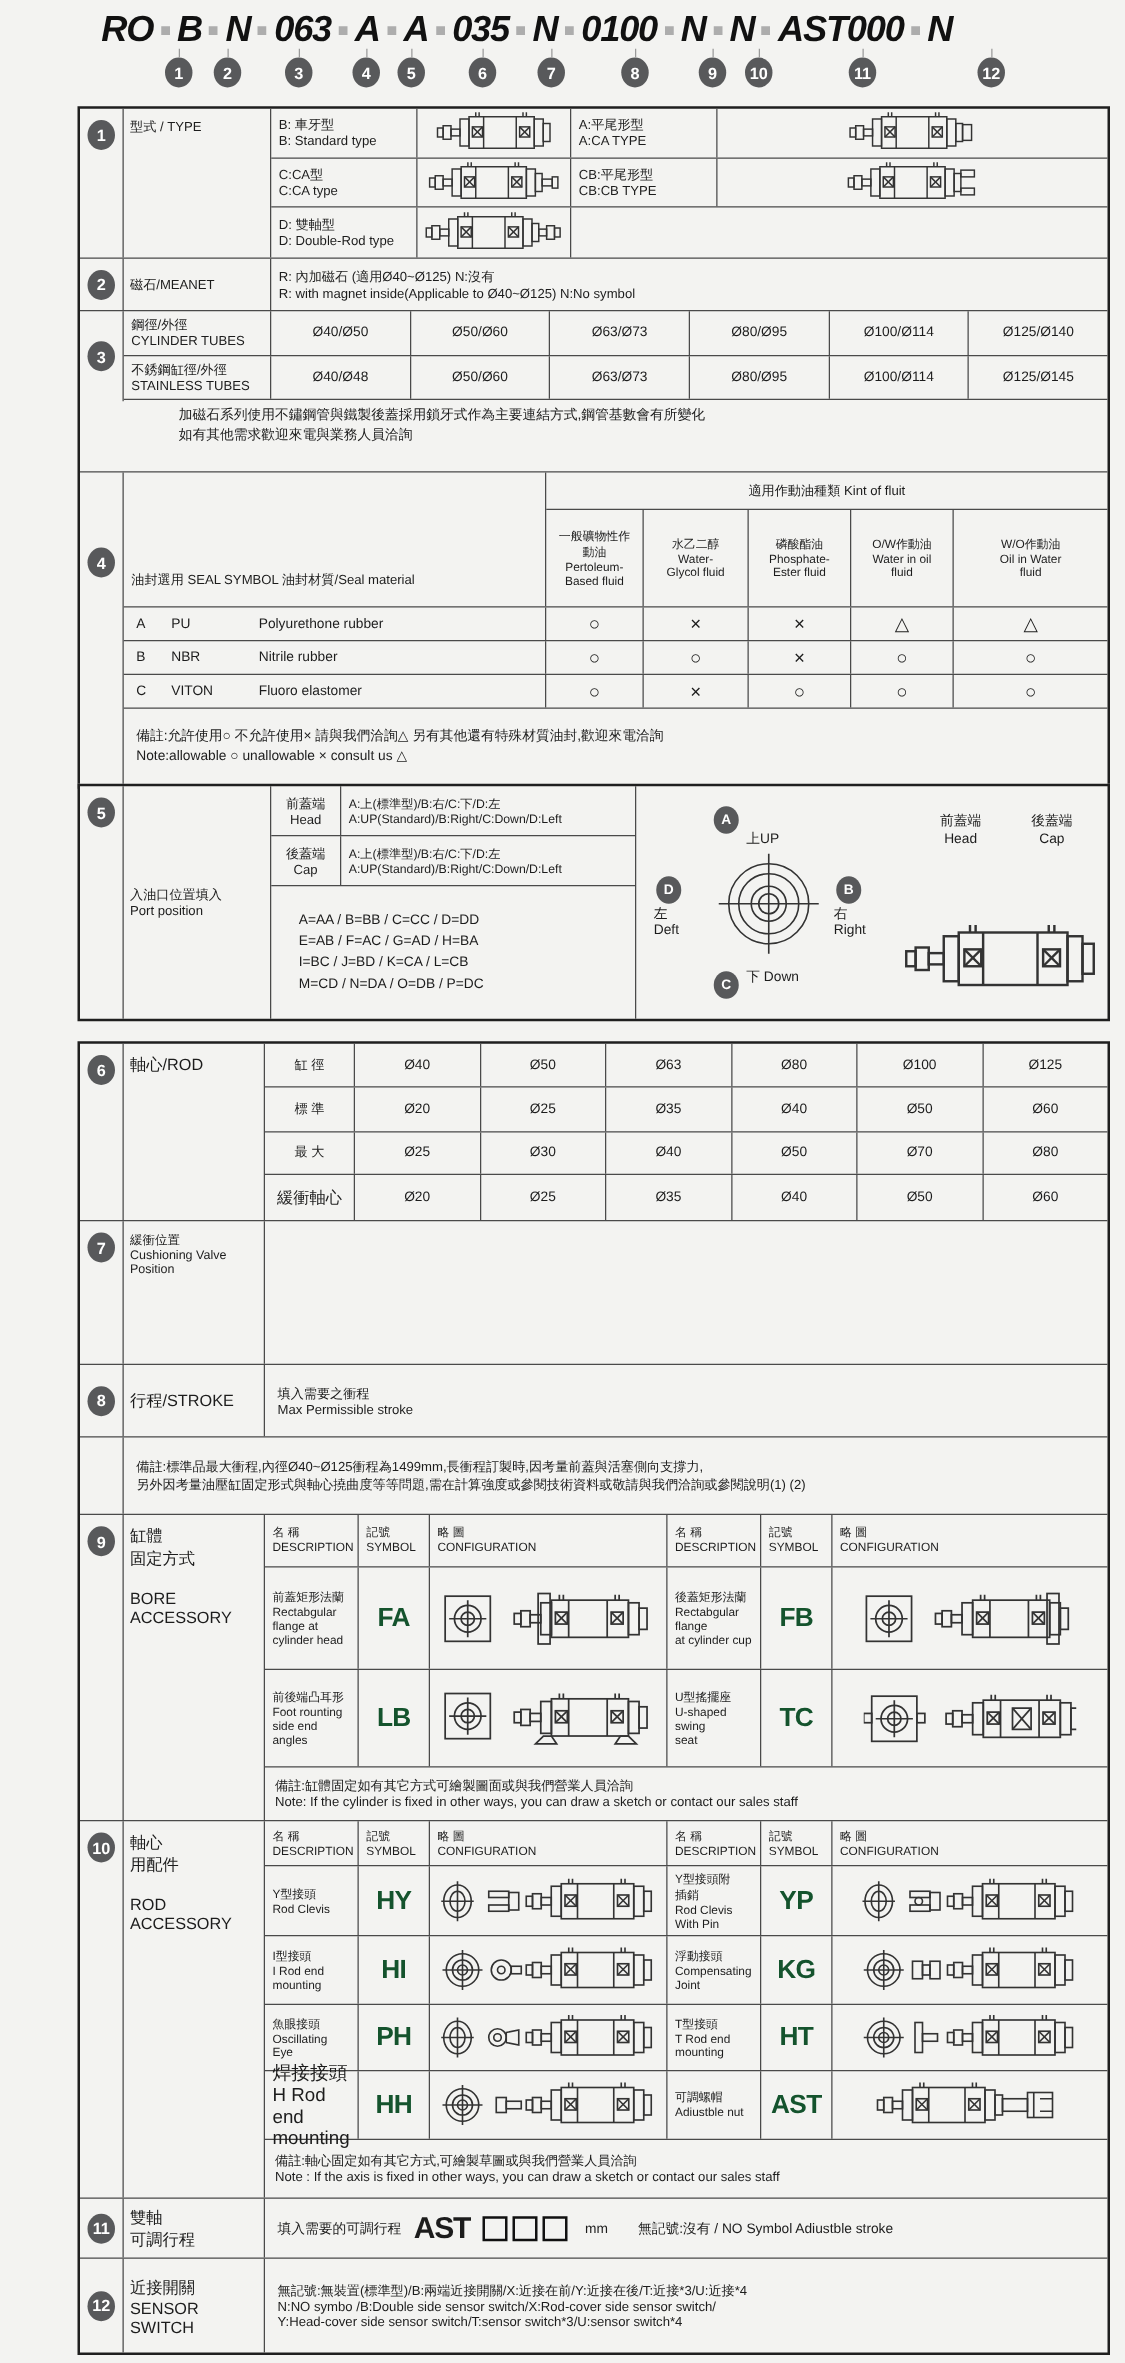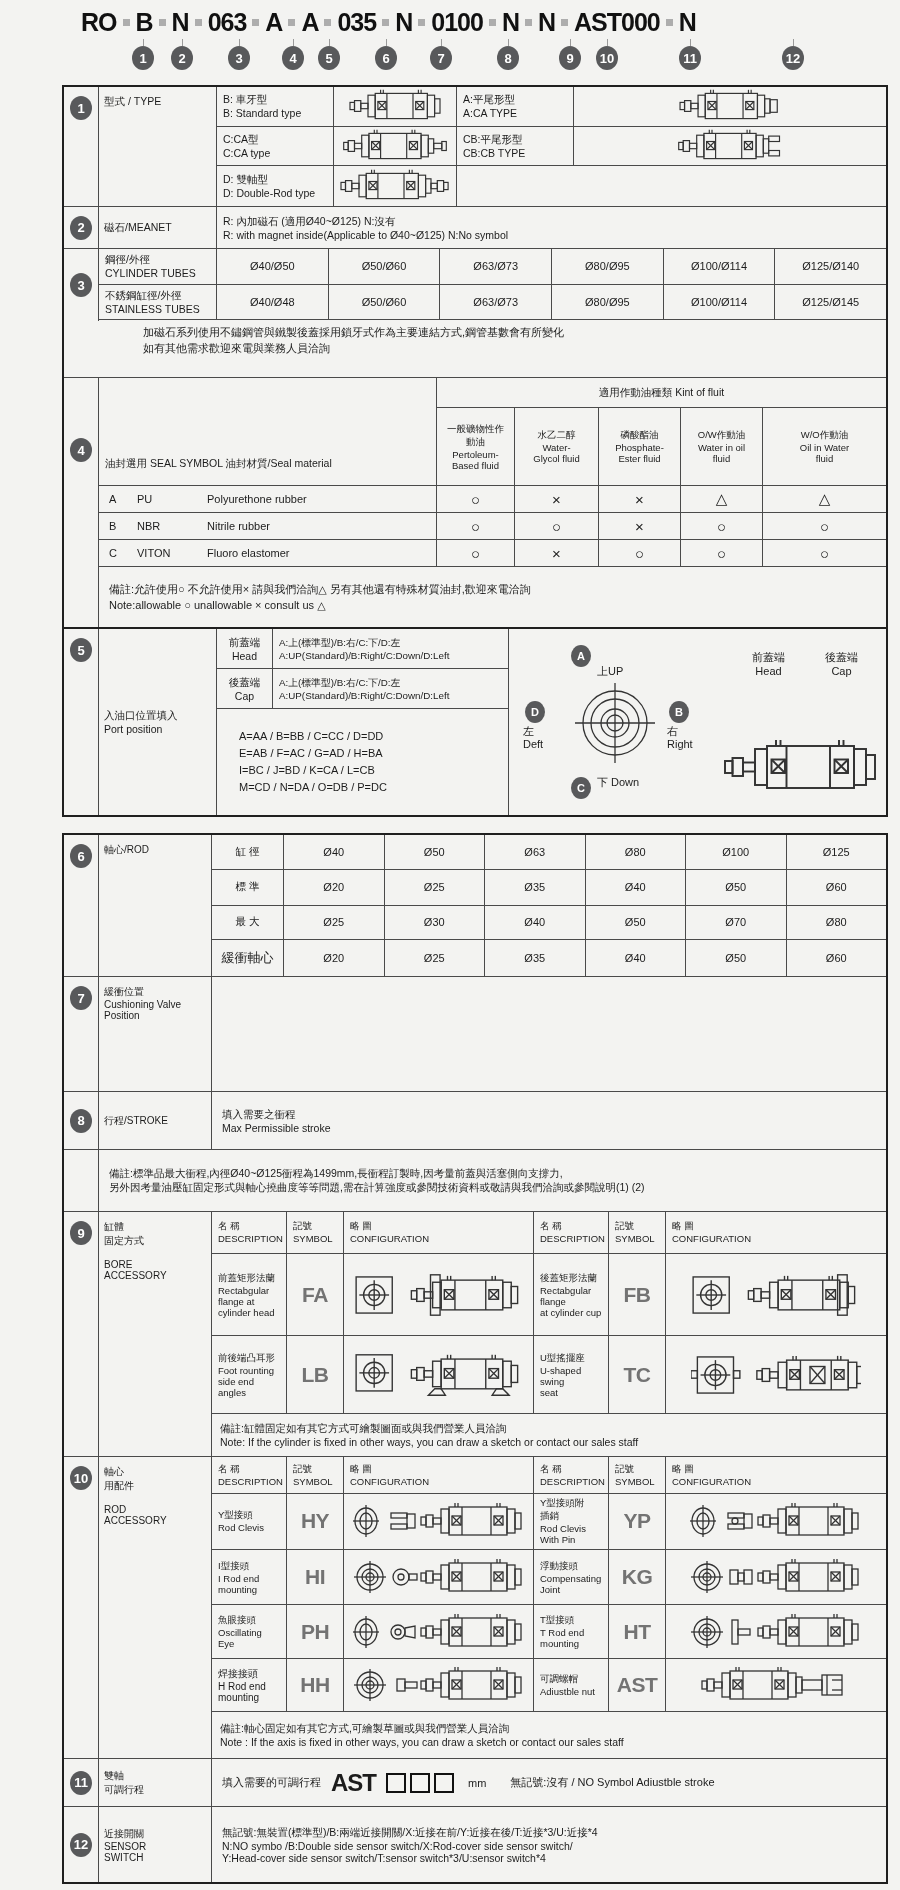--- a/index.html
+++ b/index.html
@@ -1,52 +1,52 @@
 <!DOCTYPE html>
 <html><head>
 <meta charset="utf-8">
 <style>
   * { box-sizing: border-box; margin: 0; padding: 0; }
   html,body { width: 900px; background:#f3f3f1; }
   body { height: 1890px; position: relative; font-family:"Liberation Sans","DejaVu Sans",sans-serif; color:#1c1c1c; }
 
   
   .code-row { position:absolute; top:8px; left:81px; display:flex; align-items:center; }
-  .seg { font-size:25px; font-weight:bold; letter-spacing:-1px; color:#111; }
+  .seg { font-size:29px; font-weight:bold; letter-spacing:-1px; color:#111;font-style:italic; }
   .sep { width:7px; height:7px; background:#adadad; margin:0 6px; }
   .cnum { position:absolute; top:46px; width:22px; height:24px; border-radius:50%;
           background:#58595b; color:#fff; font-size:13px; font-weight:bold;
           display:flex; align-items:center; justify-content:center; }
   .cnum::before { content:""; position:absolute; top:-7px; left:50%; width:1px; height:7px; background:#9a9a9a; }
 
   
   .blk { position:absolute; left:62px; width:826px; border:2px solid #1f1f1f; background:#f3f3f1; }
   .sec { display:flex; border-bottom:1px solid #4a4a4a; }
   .blk > .sec:last-child { border-bottom:none; }
   .ncol { width:35px; border-right:1px solid #4a4a4a; display:flex; justify-content:center; padding-top:9px; flex:none; }
   .ncol.mid { align-items:center; padding-top:0; }
   .badge { width:22px; height:24px; border-radius:50%; background:#58595b; color:#fff;
            font-size:13px; font-weight:bold; display:flex; align-items:center; justify-content:center; flex:none; }
   .lblA { width:118px; border-right:1px solid #4a4a4a; padding:8px 5px; font-size:10.5px; flex:none; }
-  .lblB { width:113px; border-right:1px solid #4a4a4a; padding:8px 5px; font-size:10px; flex:none; }
+  .lblB { width:113px; border-right:1px solid #4a4a4a; padding:8px 5px; font-size:13px; flex:none; }
   .grow { flex:1; display:flex; flex-direction:column; min-width:0; }
   .r { display:flex; }
   .r.bb { border-bottom:1px solid #4a4a4a; }
   .c { border-right:1px solid #4a4a4a; padding:3px 6px; font-size:10.5px; display:flex;
        flex-direction:column; justify-content:center; min-width:0; }
   .r > .c:last-child, .r > .dg:last-child { border-right:none; }
   .pl { white-space:pre-line; }
   .ctr { align-items:center; text-align:center; }
   .dg { border-right:1px solid #4a4a4a; display:flex; align-items:center; justify-content:center; min-width:0; }
   .vc { flex:1; display:flex; align-items:center; justify-content:center; font-size:11px; border-right:1px solid #4a4a4a; }
   .r > .vc:last-child { border-right:none; }
   .note { padding:5px 8px 5px 10px; font-size:11px; line-height:1.45; }
   .note .ind { padding-left:34px; }
   svg { stroke:#333; fill:none; stroke-width:1.3; }
-  .sym { font-size:21px; font-weight:bold; letter-spacing:-0.5px; color:#737373; }
+  .sym { font-size:21px; font-weight:bold; letter-spacing:-0.5px; color:#14532d; }
   .mark { font-size:15px; }
 
   
   .dirwrap { position:relative; width:205px; height:100%; flex:none; }
   .dbadge { position:absolute; width:20px; height:22px; border-radius:50%; background:#58595b; color:#fff;
             font-size:11px; font-weight:bold; display:flex; align-items:center; justify-content:center; }
   .dirlab { position:absolute; font-size:11px; white-space:pre-line; line-height:1.2; }
   .cylwrap { flex:1; position:relative; display:flex; align-items:flex-end; justify-content:center; padding-bottom:18px; }
   .cyl-lab { position:absolute; top:22px; font-size:11px; text-align:center; white-space:pre-line; line-height:1.25; }
 
@@ -707,21 +707,21 @@
               <g transform="translate(42,0)">
                 <use href="#att-t"></use>
               </g>
               <g transform="translate(68,0)">
                 <use href="#cyl-x"></use>
               </g>
             </svg>
         </div>
       </div>
       <div class="r bb" style="height:55px">
-        <div class="c pl" style="width:75px;font-size:10px">焊接接頭
+        <div class="c pl" style="width:75px;font-size:15px">焊接接頭
 H Rod end
 mounting</div>
         <div class="c ctr" style="width:57px">
             <span class="sym">HH</span>
           </div>
         <div class="dg" style="width:190px">
           <svg width="176" height="42" viewBox="0 0 176 40">
               <use href="#fv-cc" x="4" y="3"></use>
               <g transform="translate(42,0)">
                 <use href="#att-weld"></use>

